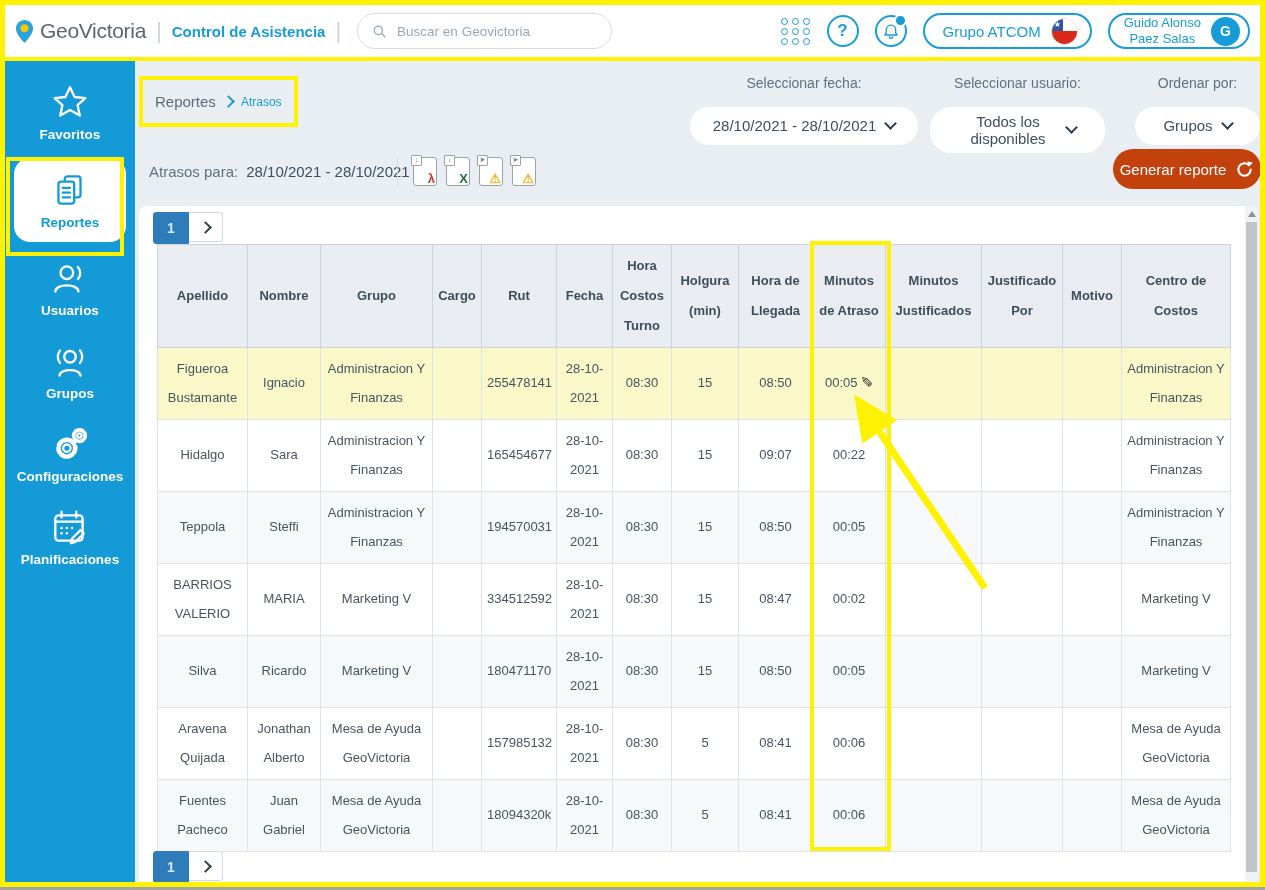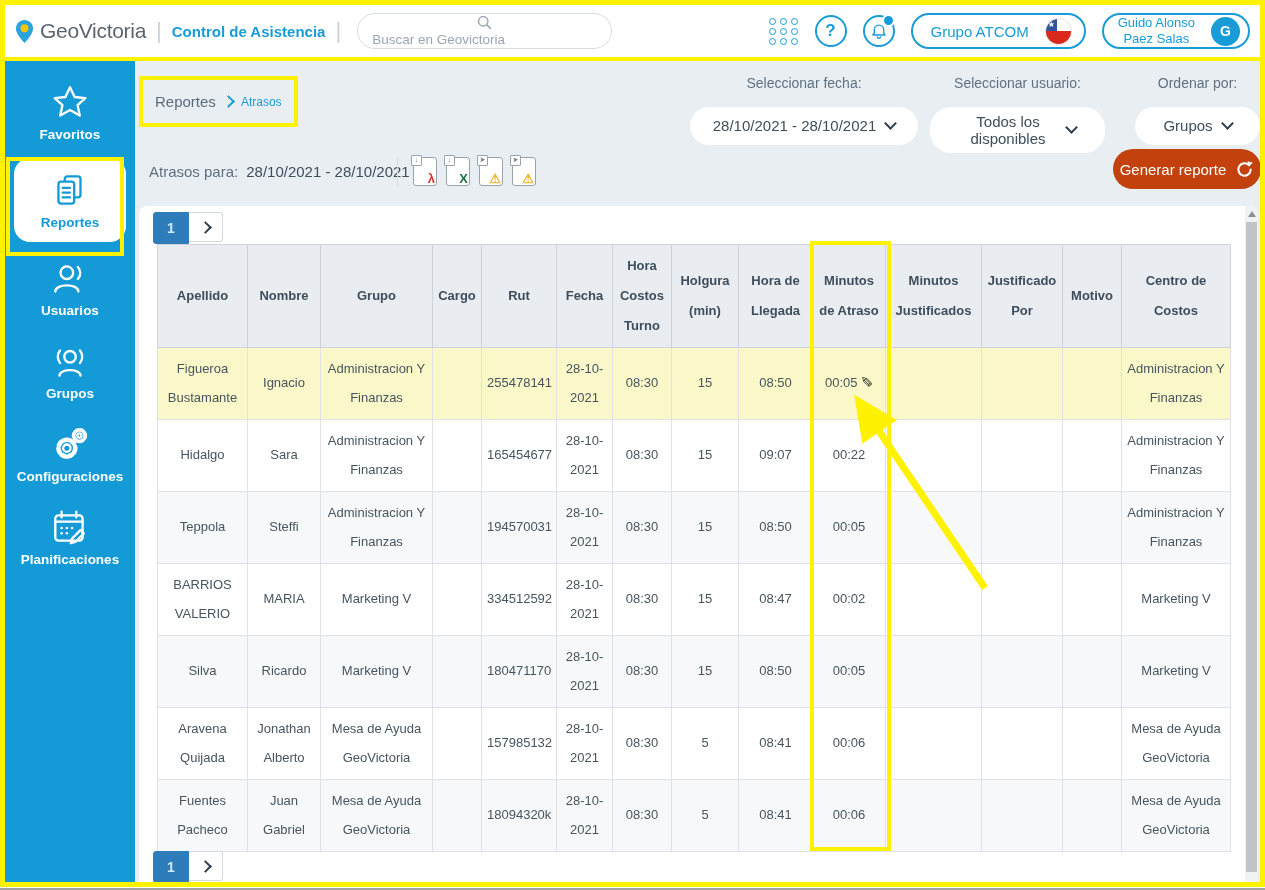--- a/index.html
+++ b/index.html
@@ -1,32 +1,32 @@
 <!DOCTYPE html>
 <html><head>
 <meta charset="utf-8">
 <style>
   html,body{margin:0;padding:0;background:#fff;font-family:"Liberation Sans",sans-serif;}
-  .frame{width:1265px;height:890px;position:relative;border-bottom:2px solid #a3a3a3;box-sizing:border-box;}
+  .frame{width:1265px;height:890px;position:relative;border-bottom:8px solid #a3a3a3;box-sizing:border-box;}
   .page{position:relative;width:1265px;height:887px;box-sizing:border-box;border:5px solid #FFF200;background:#E9EEF3;overflow:hidden;}
   
   .header{position:absolute;top:0;left:0;right:0;height:52px;background:#fff;border-bottom:4px solid #FFF200;display:flex;align-items:center;padding:0 10px;z-index:5;box-sizing:content-box;}
   .logo{display:flex;align-items:center;gap:6px;}
   .logo-text{font-size:21px;color:#5A6570;font-weight:500;letter-spacing:-0.3px;}
   .hsep{color:#C9D2D9;font-size:22px;margin:0 10px;font-weight:300;}
   .app-title{color:#189CD8;font-size:15px;font-weight:700;}
-  .search-pill{display:flex;align-items:center;gap:0;border:1px solid #D7DDE2;border-radius:18px;height:34px;width:225px;padding:0 14px;margin-left:6px;background:#fff;flex-direction:column;}
+  .search-pill{display:flex;align-items:center;gap:8px;border:1px solid #D7DDE2;border-radius:18px;height:34px;width:225px;padding:0 14px;margin-left:6px;background:#fff;}
   .search-pill input{border:0;outline:0;font-size:13.5px;color:#5A6570;width:100%;font-family:inherit;background:transparent;}
   .search-pill input::placeholder{color:#9AA6B2;}
   .hright{margin-left:auto;display:flex;align-items:center;gap:16px;}
   .grid9{display:grid;grid-template-columns:repeat(3,8px);grid-gap:3px;}
   .grid9 span{width:7px;height:7px;border:1.8px solid #189CD8;border-radius:50%;box-sizing:border-box;}
   .circle-icon{width:32px;height:32px;border:2px solid #189CD8;border-radius:50%;display:flex;align-items:center;justify-content:center;color:#189CD8;font-weight:700;font-size:17px;box-sizing:border-box;position:relative;background:#fff;}
   .bell-dot{position:absolute;top:-3px;right:-2px;width:9px;height:9px;background:#189CD8;border-radius:50%;border:2px solid #fff;}
-  .pill-btn{display:flex;align-items:center;justify-content:center;gap:16px;border:2px solid #189CD8;border-radius:20px;height:36px;padding:0 12px 0 18px;color:#189CD8;font-size:15px;background:#fff;box-sizing:border-box;}
+  .pill-btn{display:flex;align-items:center;justify-content:center;gap:10px;border:2px solid #189CD8;border-radius:20px;height:36px;padding:0 12px 0 18px;color:#189CD8;font-size:15px;background:#fff;box-sizing:border-box;}
   .flag{width:25px;height:25px;border-radius:50%;position:relative;overflow:hidden;border:1px solid #E0E0E0;flex:none;}
   .flag .f-top{position:absolute;top:0;left:0;right:0;height:50%;background:#fff;}
   .flag .f-blue{position:absolute;top:0;left:0;width:46%;height:50%;background:#32549C;color:#fff;font-size:8px;display:flex;align-items:center;justify-content:center;}
   .flag .f-red{position:absolute;bottom:0;left:0;right:0;height:50%;background:#DA291C;}
   .user-pill{padding:0 8px 0 14px;}
   .user-name{font-size:13px;line-height:1.2;text-align:center;}
   .avatar{width:29px;height:29px;border-radius:50%;background:#189CD8;color:#fff;font-size:14px;font-weight:700;display:flex;align-items:center;justify-content:center;flex:none;}
   
   .sidebar{position:absolute;left:0;top:56px;bottom:0;width:130px;background:#149AD7;padding-top:14px;box-sizing:border-box;z-index:4;}
   .side-item{height:74px;margin-bottom:9px;display:flex;flex-direction:column;align-items:center;justify-content:center;color:#fff;cursor:pointer;}

